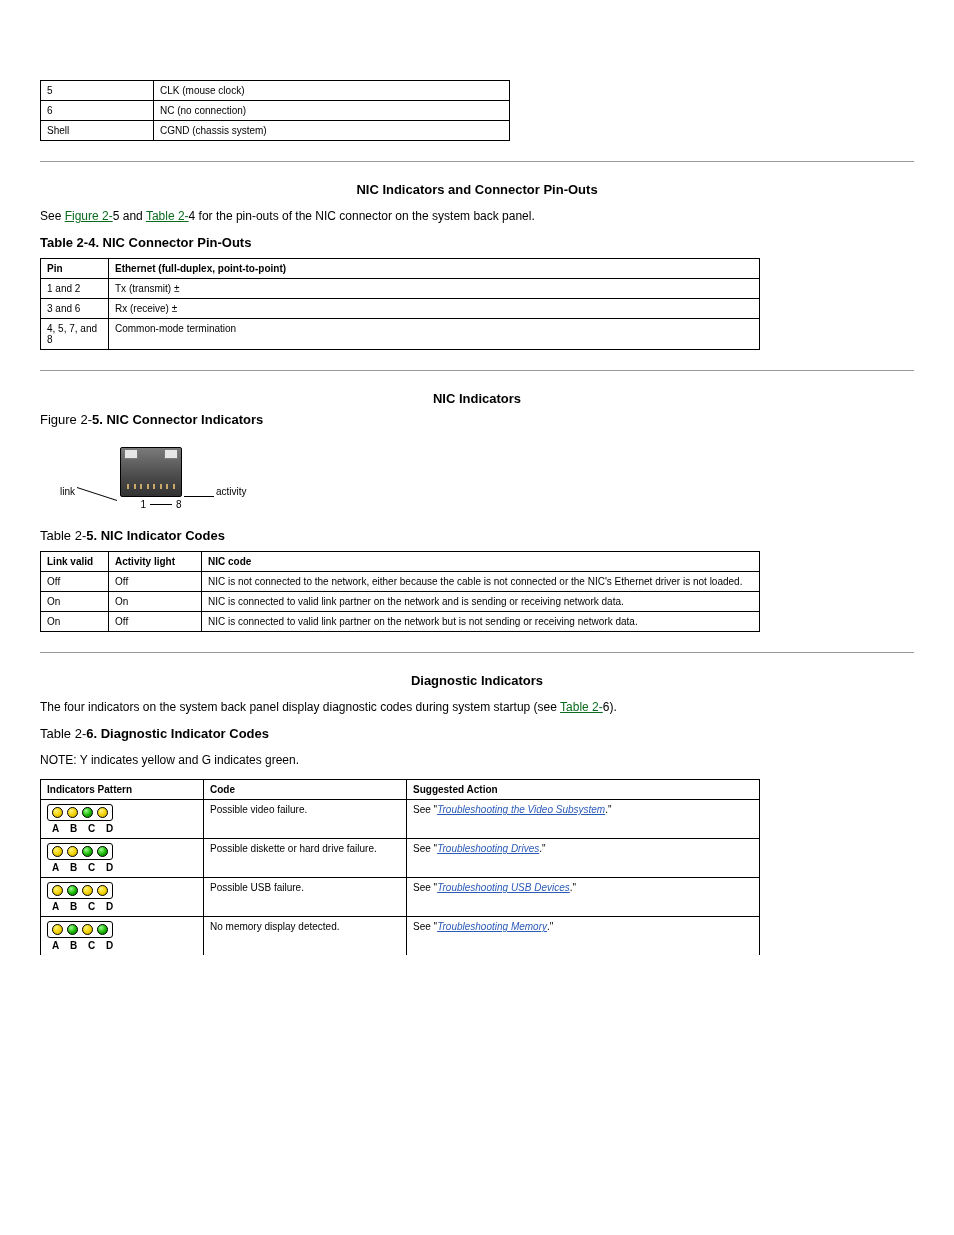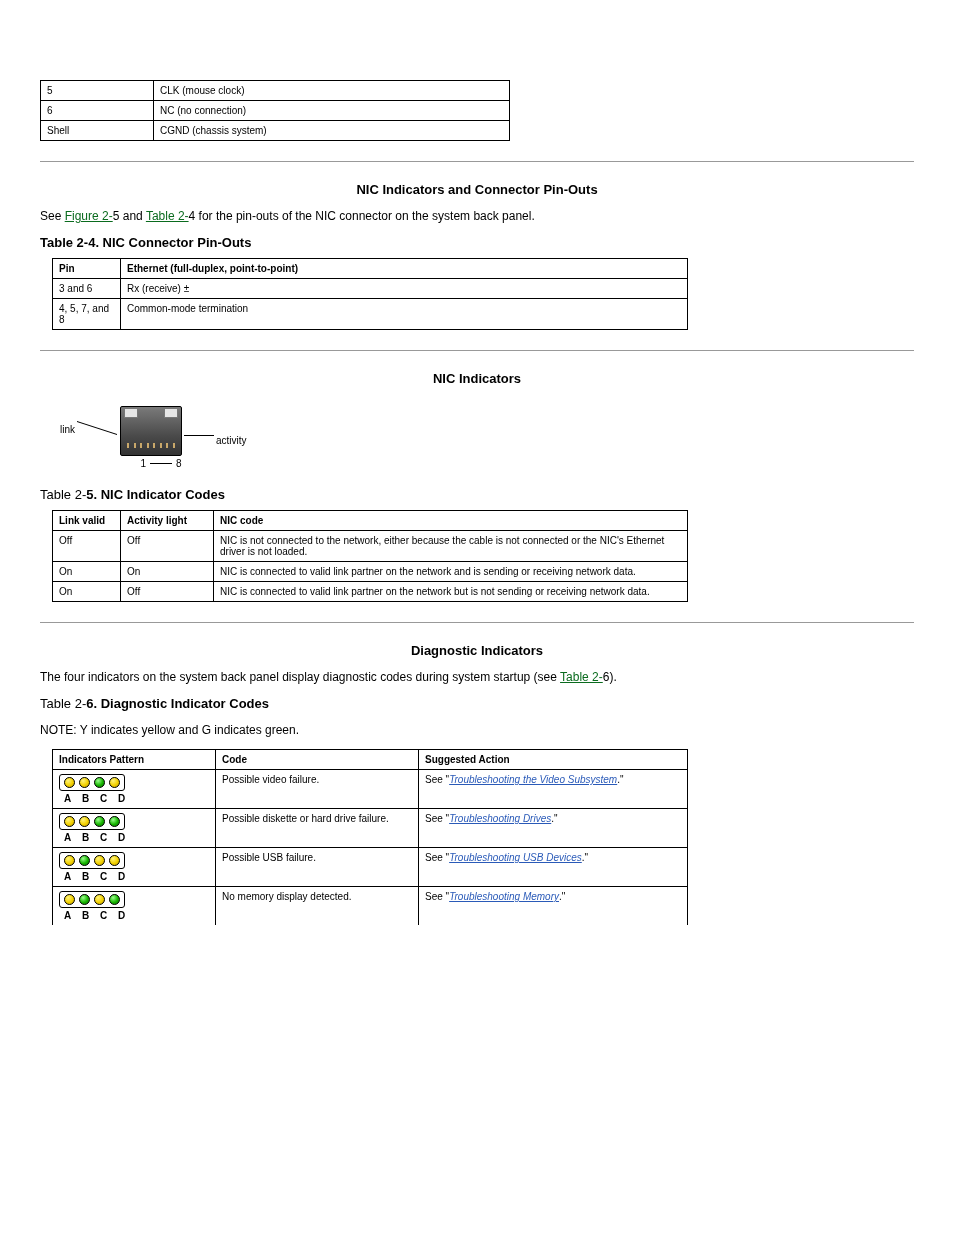--- a/index.html
+++ b/index.html
@@ -47,33 +47,32 @@
     font-weight: bold;
   }
   a.link {
     color: #0a6b1e;
     text-decoration: underline;
   }
   .table-wrap-narrow {
     width: 470px;
   }
   .table-wrap-full {
-    width: 636px;
-    margin-left: 12px;
+    width: 720px;
   }
   
   .nic-figure {
     margin: 10px 0 18px 20px;
     width: 220px;
     position: relative;
     font-size: 10px;
   }
   .nic-row {
     display: flex;
-    align-items: center;
+    align-items: flex-end;
   }
   .nic-link-label {
     margin-top: 6px;
   }
   .nic-link-line {
     width: 45px;
     height: 10px;
     position: relative;
   }
   .nic-link-line::before {
@@ -234,34 +233,41 @@
   <div class="table-wrap-full">
     <table class="border">
       <thead>
         <tr>
           <th style="width:55px">Pin</th>
           <th>Ethernet (full-duplex, point-to-point)</th>
         </tr>
       </thead>
       <tbody>
         <tr>
+          <td>1 and 2</td>
+          <td>Tx (transmit) ±</td>
+        </tr>
+        <tr>
           <td>3 and 6</td>
           <td>Rx (receive) ±</td>
         </tr>
         <tr>
           <td>4, 5, 7, and 8</td>
           <td>Common-mode termination</td>
         </tr>
       </tbody>
     </table>
   </div>
 
   <hr class="sep">
 
   <h2 class="section-title">NIC Indicators</h2>
+  <p class="caption">
+    <span>Figure 2-</span><strong>5. NIC Connector Indicators</strong>
+  </p>
 
   <div class="nic-figure">
     <div class="nic-row">
       <span class="nic-link-label">link</span>
       <span class="nic-link-line"></span>
       <div class="nic-box">
         <div class="nic-top">
           <div class="nic-led"></div>
           <div class="nic-led"></div>
         </div>

